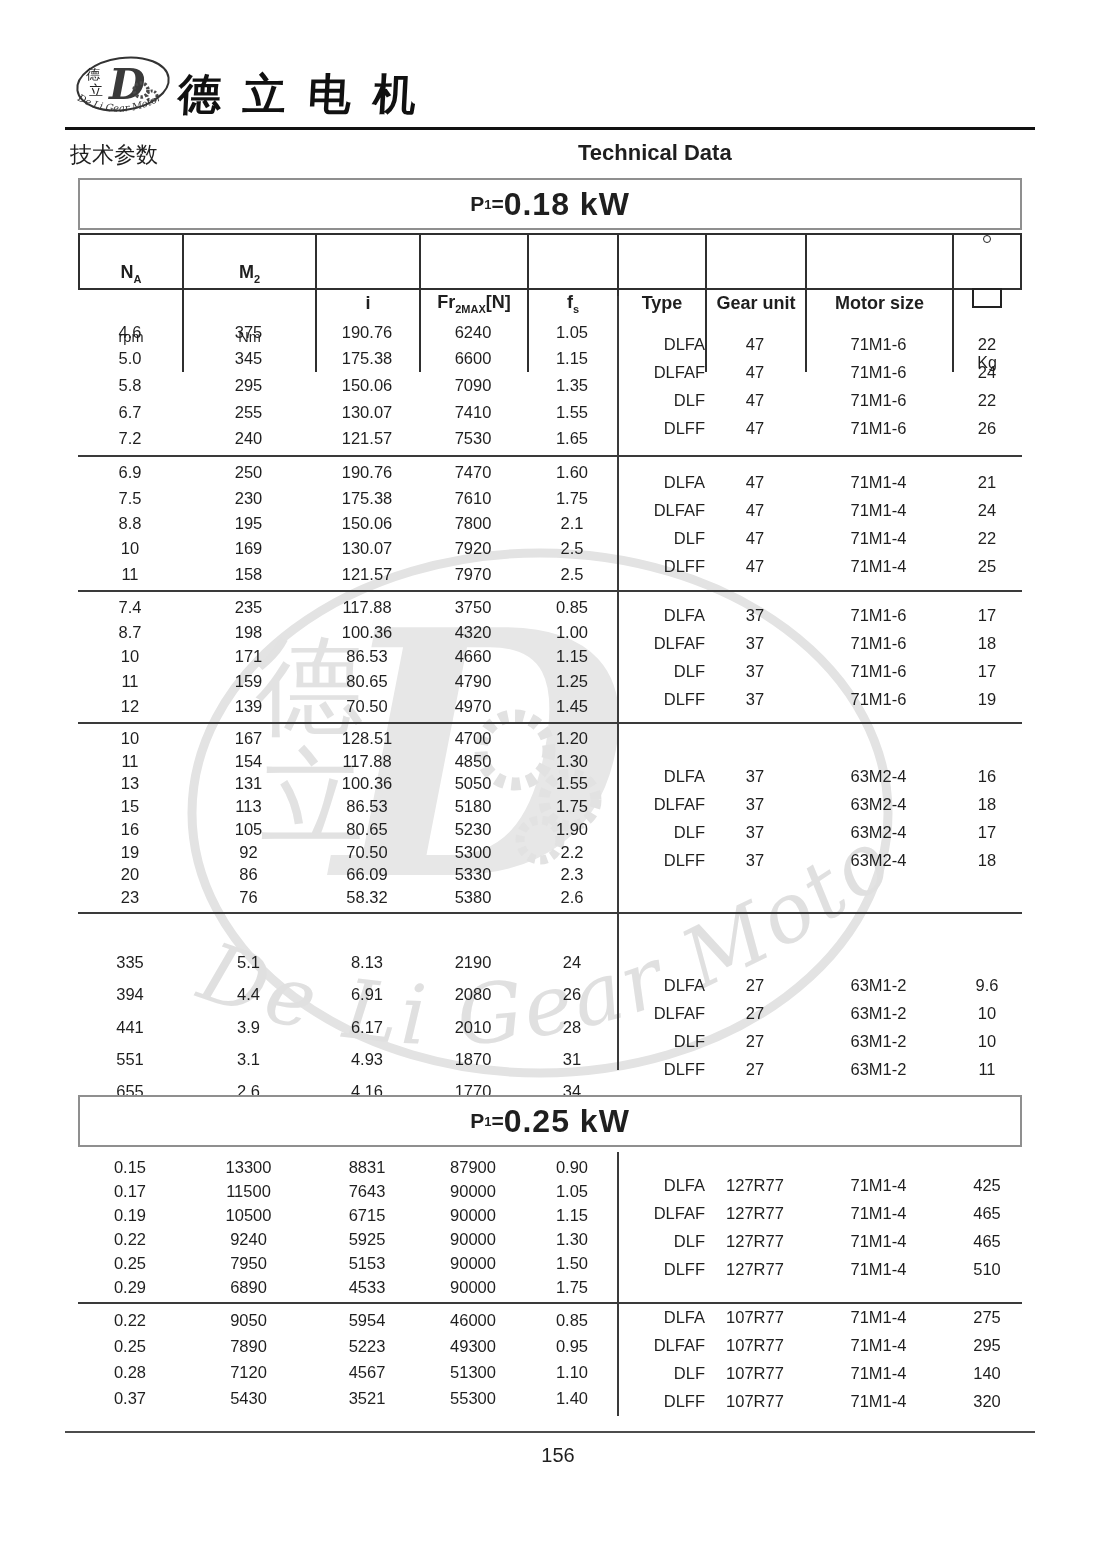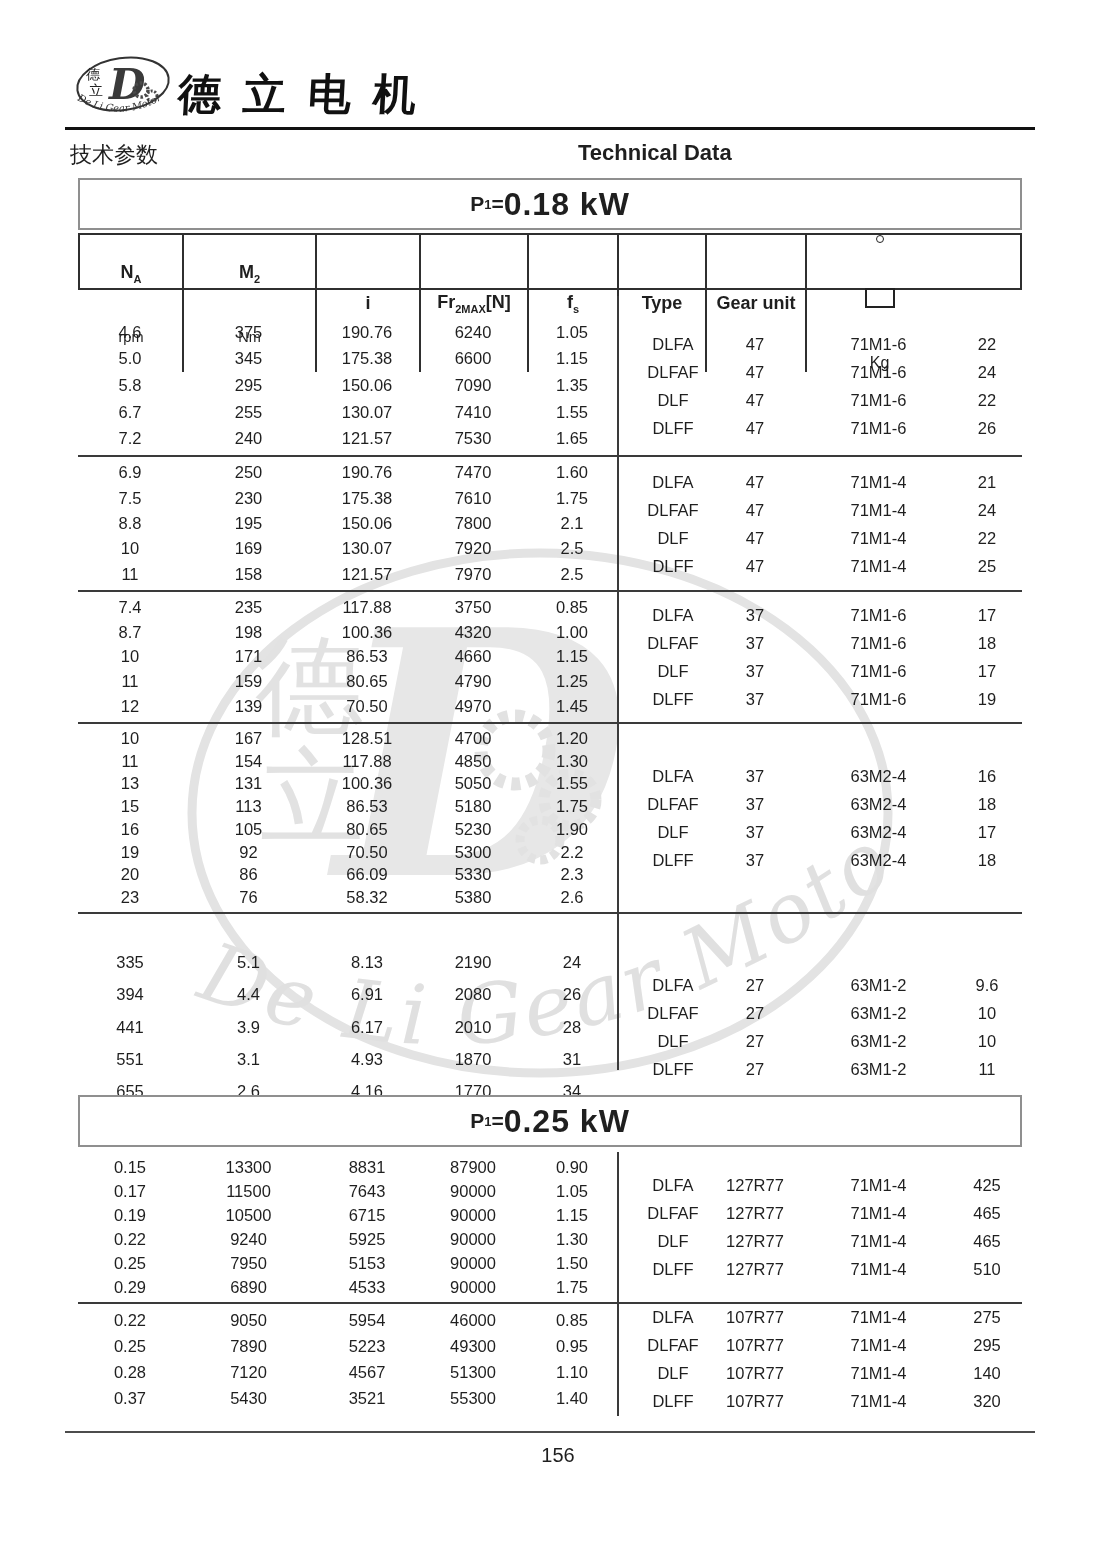--- a/index.html
+++ b/index.html
@@ -54,21 +54,21 @@
   #data-2 { top:1152px; height:264px; }
   .vdivider { position:absolute; left:539px; top:0; bottom:0; width:2px; background:#3a3a3a; }
   .block { display:flex; border-bottom:2px solid #3a3a3a; box-sizing:border-box; }
   .block:last-child { border-bottom:none; }
   .block-left { width:539px; display:flex; flex-direction:column; justify-content:space-around; padding:3px 0; }
   .drow { flex:1; display:grid; grid-template-columns:104px 133px 104px 108px 90px; align-items:center; }
   .dcell { text-align:center; font-size:16.5px; }
   .block-right { width:405px; display:flex; flex-direction:column; justify-content:center; }
   .vrow { height:28px; line-height:28px; display:grid; grid-template-columns:88px 100px 147px 70px; }
   .vcell { text-align:center; font-size:16.5px; }
-  .vcell.type { text-align:center; padding-left:24px; }
+  .vcell.type { text-align:right; padding-left:24px; }
   
   .footrule { position:absolute; left:65px; top:1431px; width:970px; height:2px; background:#4c4c4c; z-index:2; }
   .pagenum { position:absolute; left:0; top:1444px; width:1100px; text-align:center; font-size:20px; z-index:2;padding-left:8px; }
 </style>
 </head>
 <body>
 
 <div class="page">
 
   <svg class="watermark" width="760" height="560" viewBox="0 0 760 560" aria-hidden="true">
@@ -132,20 +132,23 @@
     <div class="colhead">
       <div class="ch-main"><span>f</span><sub>s</sub></div>
     </div>
     <div class="colhead">
       <div class="ch-main"><span>Type</span></div>
     </div>
     <div class="colhead">
       <div class="ch-main"><span>Gear unit</span></div>
     </div>
     <div class="colhead">
+      <div class="ch-main"><span>Motor size</span></div>
+    </div>
+    <div class="colhead">
       <div class="wring"></div>
       <div class="wbox"></div>
       <div class="wlabel">Kg</div>
     </div>
   </div>
 
   <div class="data-area" id="data-1">
     <div class="vdivider"></div>
   <div class="block" style="height: 141px; margin-top: 20px;">
         <div class="block-left">

